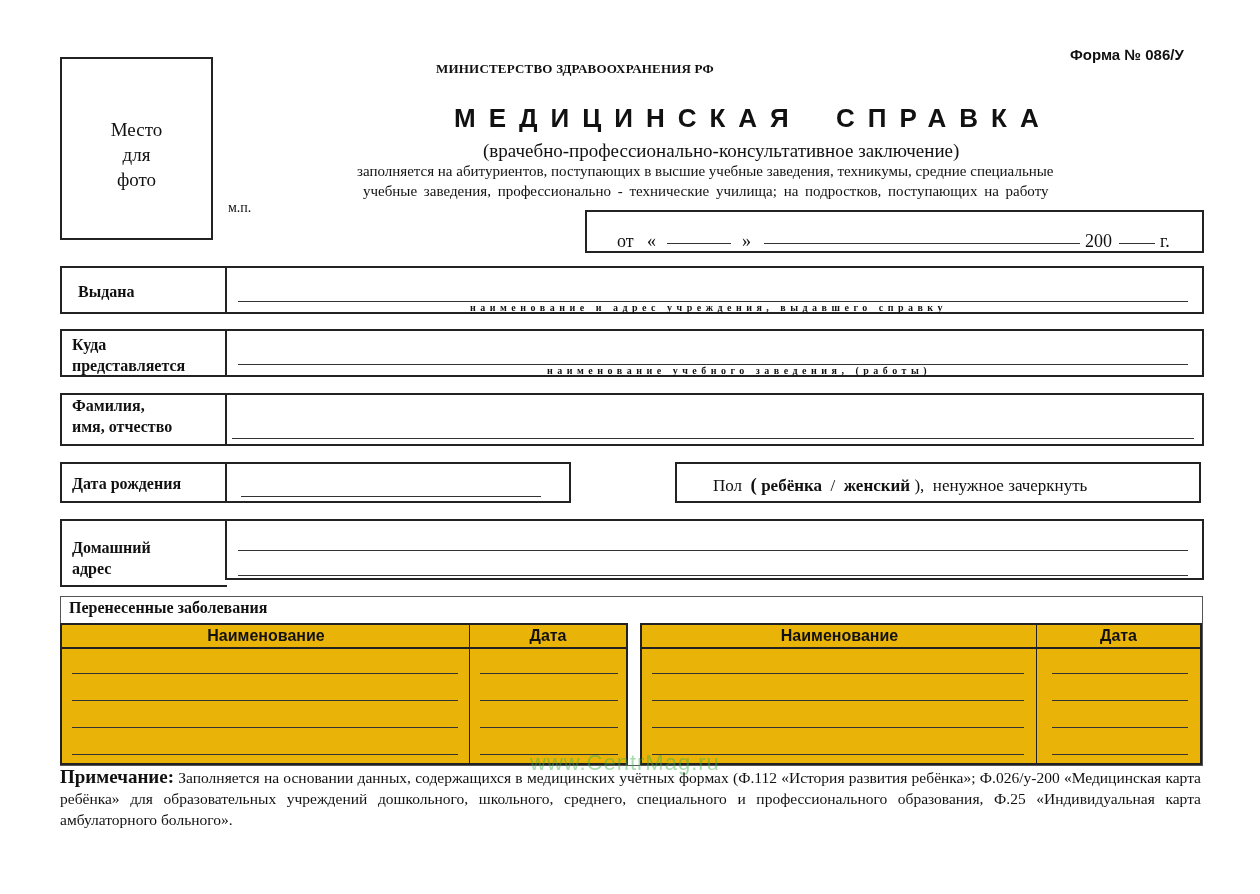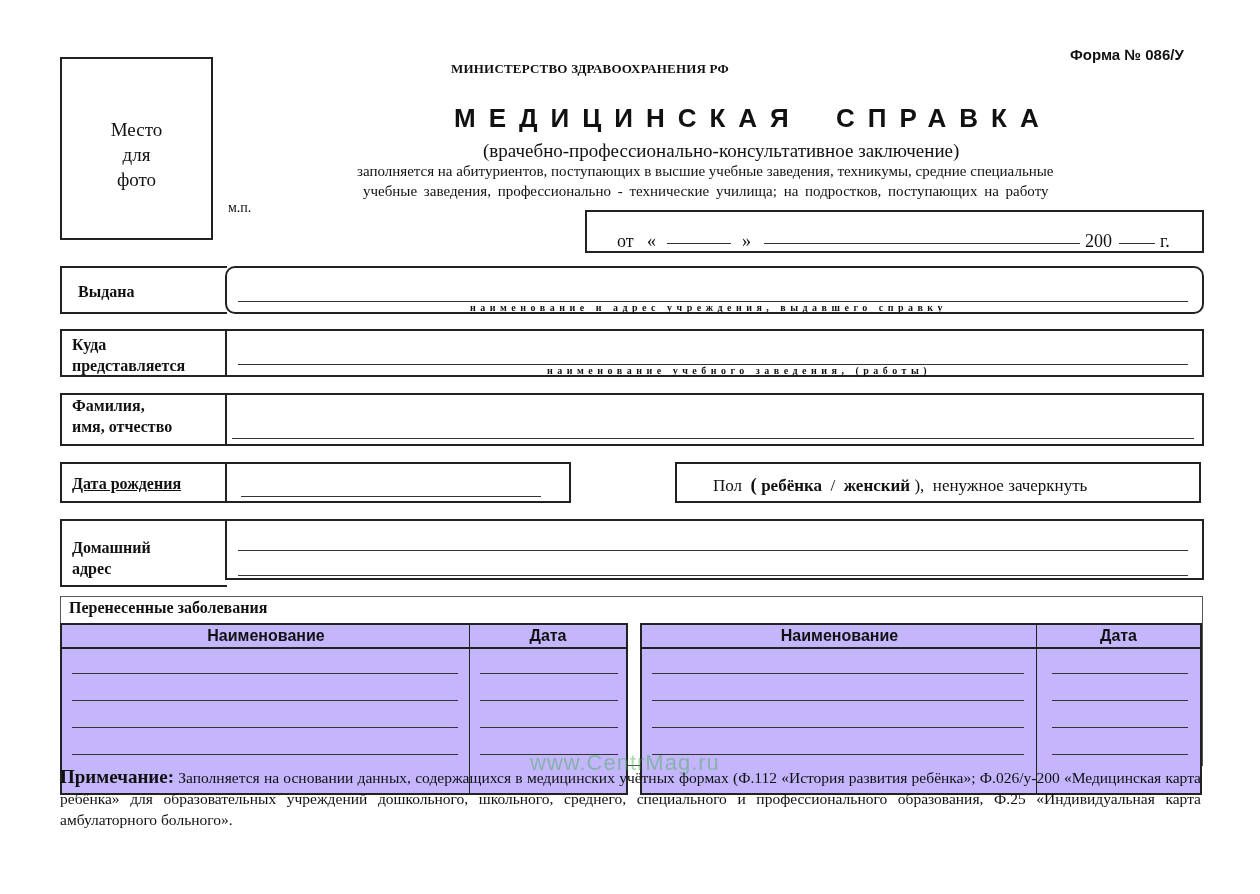--- a/index.html
+++ b/index.html
@@ -10,21 +10,21 @@
   .bold { font-weight: bold; }
   .sans { font-family: "Liberation Sans", sans-serif; }
   .line { position: absolute; height: 0; border-top: 1.5px solid #333; }
 
   
   #photo { left: 60px; top: 57px; width: 153px; height: 183px; padding-left: 28px; }
   #photo .txt { position: absolute; left: 0; right: 0; top: 58px; text-align: center;
                 font-size: 19px; line-height: 25px; }
   #mp { left: 228px; top: 200px; font-size: 14px; }
 
-  #ministry { left: 451px; top: 61px; font-size: 13px; font-weight: bold; letter-spacing: 0.2px; }
+  #ministry { left: 436px; top: 61px; font-size: 13px; font-weight: bold; letter-spacing: 0.2px; }
   #form-no { left: 1070px; top: 46px; font-size: 15px; font-weight: bold; }
   #title { left: 454px; top: 103px; font-size: 26px; font-weight: bold; letter-spacing: 13px; word-spacing: 14px; white-space: nowrap; }
   #subtitle { left: 483px; top: 140px; font-size: 19px; }
   #desc1 { left: 357px; top: 163px; font-size: 15px; white-space: nowrap; }
   #desc2 { left: 363px; top: 183px; font-size: 15px; white-space: nowrap; word-spacing: 3px; }
 
   #date-box { left: 585px; top: 210px; width: 619px; height: 43px; }
   #date-box .t { position: absolute; top: 11px; font-size: 18px; margin-top: 8px; }
 
   .label-cell { position: absolute; left: 60px; width: 167px; box-sizing: border-box;
@@ -33,21 +33,21 @@
   .field-cell { position: absolute; left: 225px; width: 979px; box-sizing: border-box;
                 border: 2px solid #222; background: #fff; }
   .caption { position: absolute; font-size: 10px; font-weight: bold; letter-spacing: 4.5px; white-space: nowrap; }
 
   #dob-field { width: 346px; }
   #sex-box { left: 675px; top: 462px; width: 526px; height: 41px; }
   #sex-box .t { position: absolute; left: 36px; top: 10px; font-size: 17px; white-space: nowrap; }
 
   #diseases { left: 60px; top: 596px; width: 1141px; height: 168px; border: 1.5px solid #555; }
   #diseases-title { position: absolute; left: 8px; top: 2px; font-size: 16px; font-weight: bold; }
-  .dtable { position: absolute; top: 26px; height: 172px; border: 2px solid #222; box-sizing: border-box; background: #c4b5fd; }
+  .dtable { position: absolute; top: 26px; height: 142px; border: 2px solid #222; box-sizing: border-box; background: #eab308; }
   .dtable .hdr { position: absolute; top: 0; height: 24px; border-bottom: 2px solid #222; box-sizing: border-box;
                  font-family: "Liberation Sans", sans-serif; font-weight: bold; font-size: 16px; text-align: center; line-height: 22px; }
   .dtable .vsep { position: absolute; top: 0; bottom: 0; border-left: 1.5px solid #222; }
 
   #note { left: 60px; top: 766px; width: 1141px; font-size: 15.5px; line-height: 21px; text-align: justify; }
   #note .lbl { font-weight: bold; font-size: 19px; }
 
   #watermark { left: 530px; top: 750px; font-family: "Liberation Sans", sans-serif; font-size: 22px;
                color: #3db04a; opacity: 0.45; letter-spacing: 1px; }
 </style>
@@ -77,21 +77,21 @@
   <span class="t" style="left:155px">»</span>
   <div class="line" style="left:177px; width:316px; top:31px;"></div>
   <span class="t" style="left:498px">200</span>
   <div class="line" style="left:532px; width:36px; top:31px;"></div>
   <span class="t" style="left:573px">г.</span>
 </div>
 
 <div class="label-cell" style="top:266px; height:48px; padding-top:13px; padding-left:16px;">
   <span>Выдана</span>
 </div>
-<div class="field-cell" style="top:266px; height:48px;border-radius:10px;">
+<div class="field-cell" style="top:266px; height:48px;">
   <div class="line" style="left:11px; width:950px; top:33px;"></div>
   <div class="caption" style="left:243px; top:34px;">наименование и адрес учреждения, выдавшего справку</div>
 </div>
 
 <div class="label-cell" style="top:329px; height:48px; padding-top:3px;">
   <div>Куда</div>
   <div>представляется</div>
 </div>
 <div class="field-cell" style="top:329px; height:48px;">
   <div class="line" style="left:11px; width:950px; top:33px;"></div>
@@ -99,21 +99,21 @@
 </div>
 
 <div class="label-cell" style="top:393px; height:53px; ">
   <div>Фамилия,</div>
   <div>имя, отчество</div>
 </div>
 <div class="field-cell" style="top:393px; height:53px;">
   <div class="line" style="left:5px; width:962px; top:43px;"></div>
 </div>
 
-<div class="label-cell" style="top:462px; height:41px; padding-top:9px;text-decoration:underline;">
+<div class="label-cell" style="top:462px; height:41px; padding-top:9px;">
   <span>Дата рождения</span>
 </div>
 <div class="field-cell" id="dob-field" style="top:462px; height:41px;">
   <div class="line" style="left:14px; width:300px; top:32px;"></div>
 </div>
 
 <div id="sex-box" class="box">
   <div class="t">
     <span>Пол</span>&nbsp;
     <span class="bold" style="font-size:19px">(</span>

